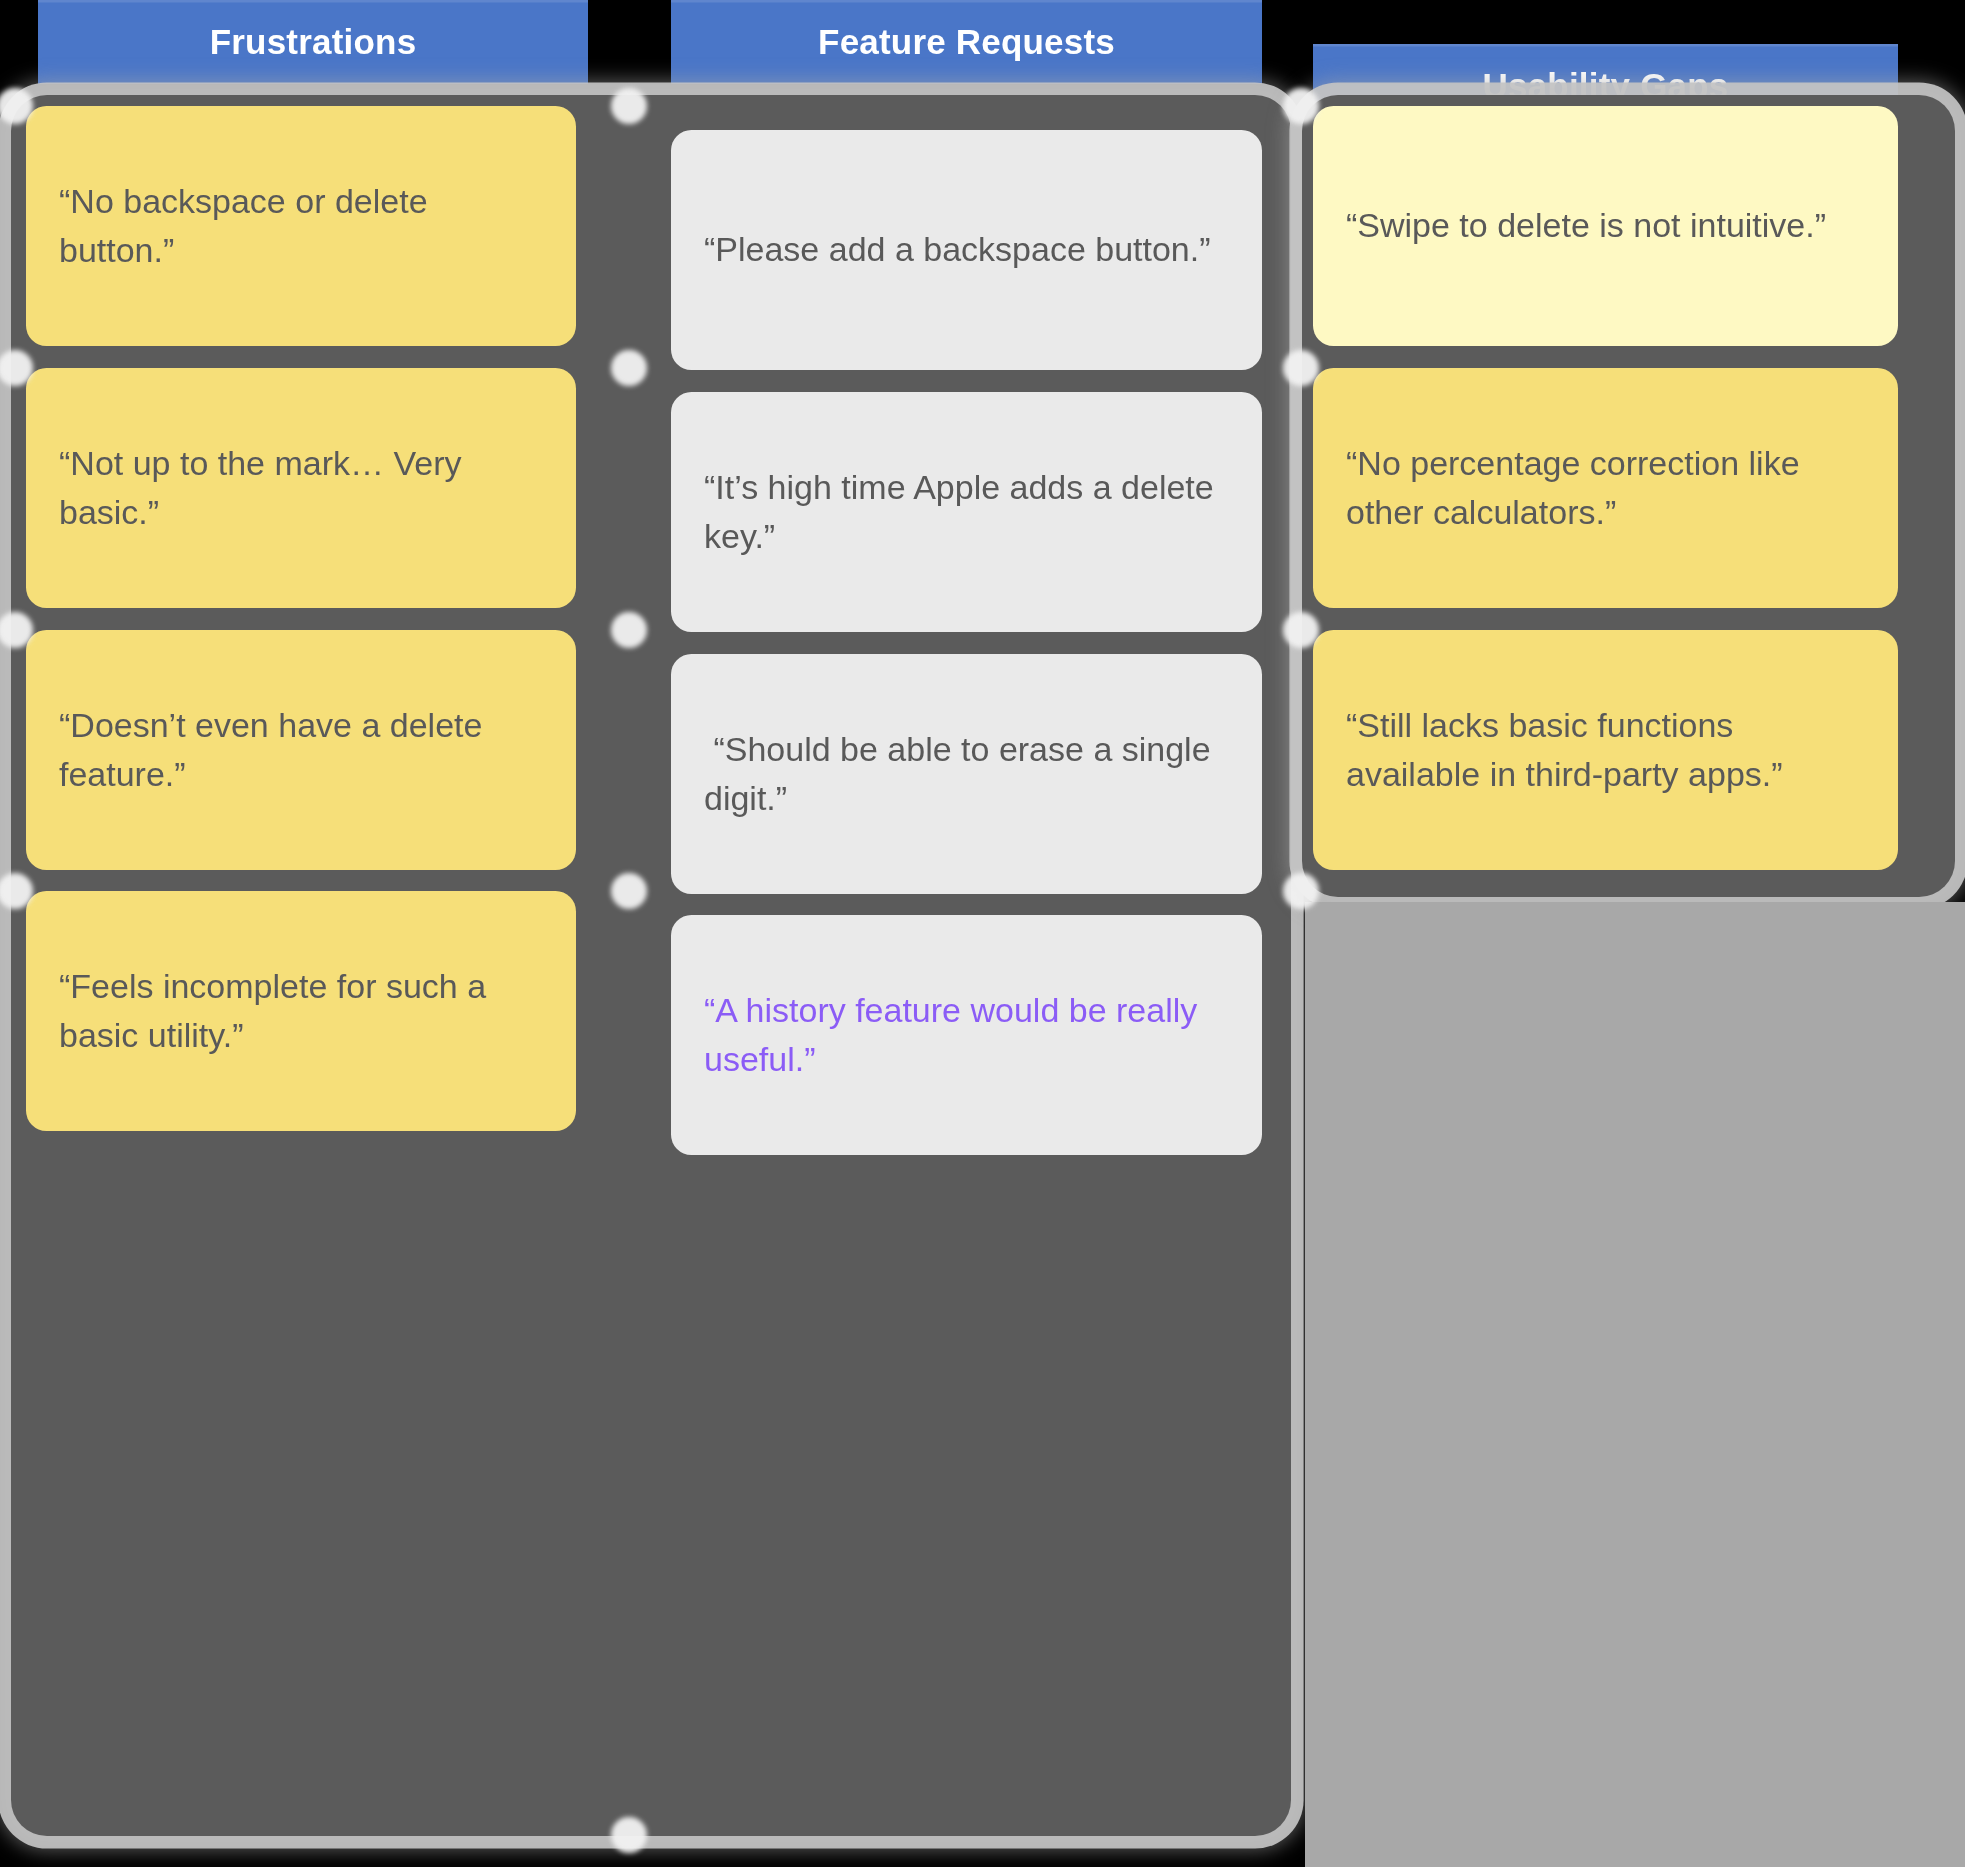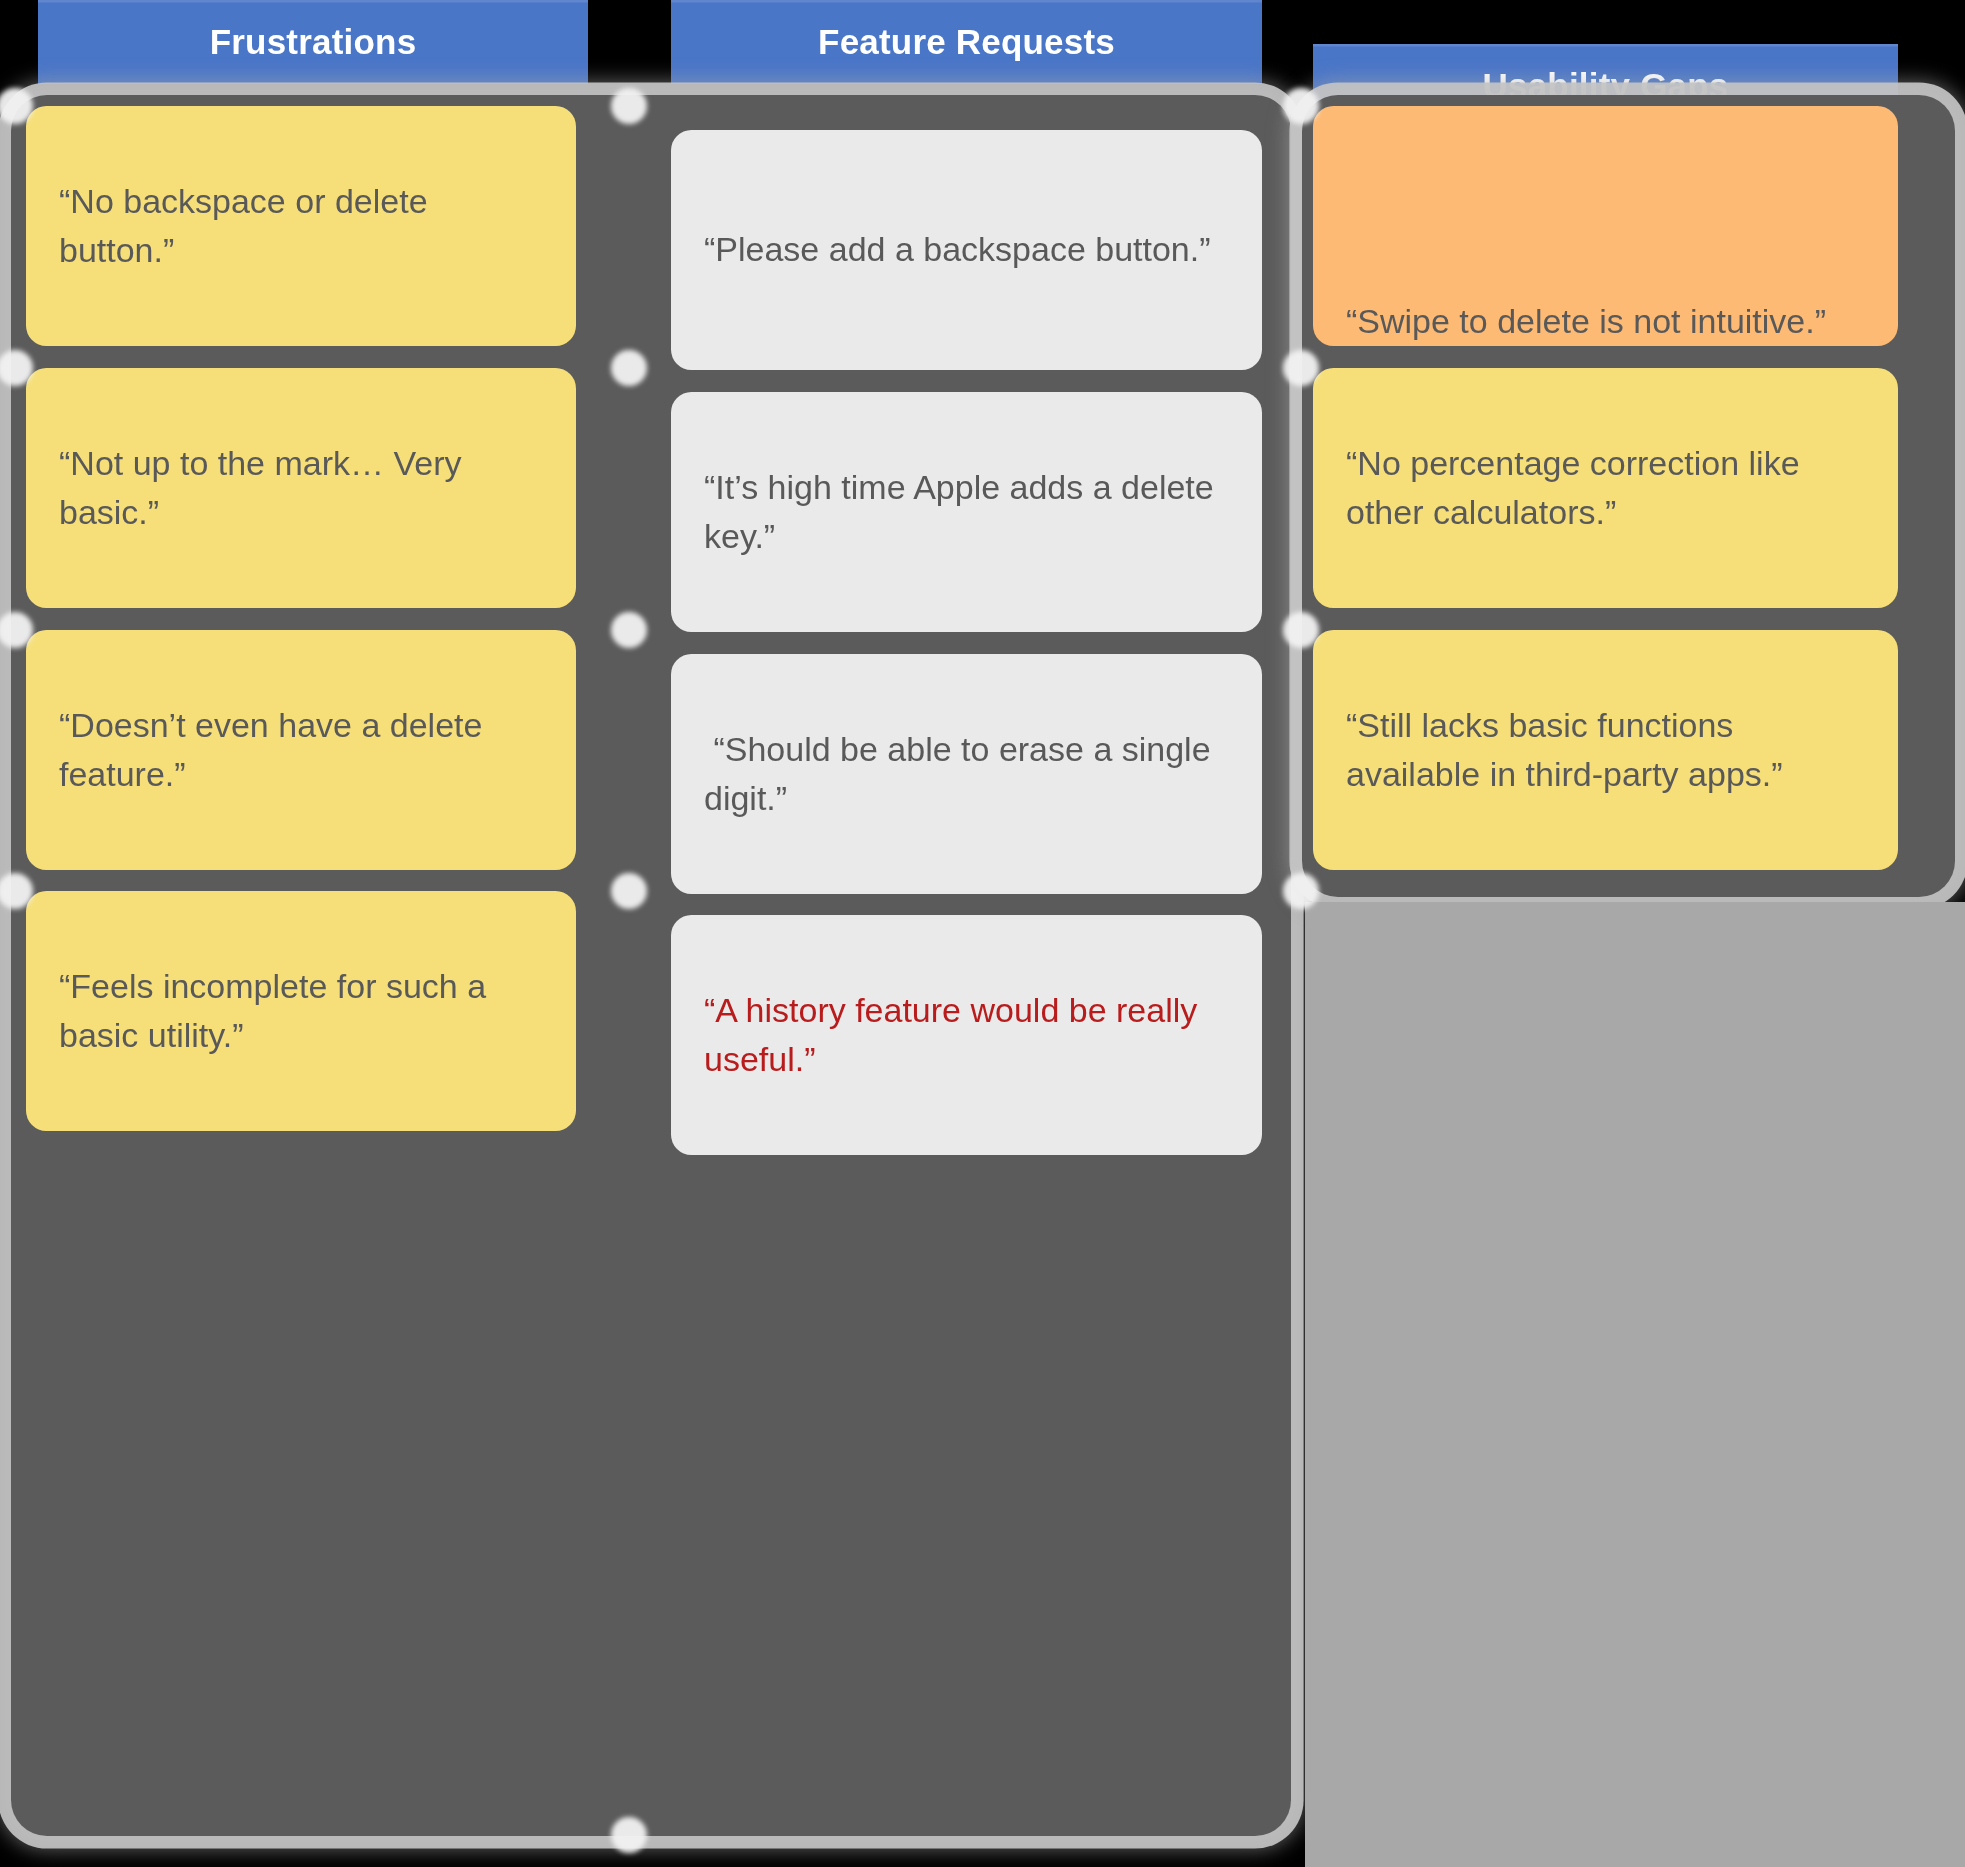--- a/index.html
+++ b/index.html
@@ -132,25 +132,25 @@
 
   <div class="card grey c2 r1" style="background: rgb(234, 234, 234); color: rgb(89, 89, 89);">
     <span class="card-text">“Please add a backspace button.”</span>
   </div>
   <div class="card grey c2 r2" style="background: rgb(234, 234, 234); color: rgb(89, 89, 89);">
     <span class="card-text">“It’s high time Apple adds a delete key.”</span>
   </div>
   <div class="card grey c2 r3" style="background: rgb(234, 234, 234); color: rgb(89, 89, 89);">
     <span class="card-text"> “Should be able to erase a single digit.”</span>
   </div>
-  <div class="card grey c2 r4" style="background: rgb(234, 234, 234); color: #b91c1c;">
+  <div class="card grey c2 r4" style="background: rgb(234, 234, 234); color: #8b5cf6;">
     <span class="card-text">“A history feature would be really useful.”</span>
   </div>
 
-  <div class="card yellow c3 r1" style="background: #fdba74; color: rgb(89, 89, 89); align-items: flex-end;">
+  <div class="card yellow c3 r1" style="background: #fef9c3; color: rgb(89, 89, 89);">
     <span class="card-text">“Swipe to delete is not intuitive.”</span>
   </div>
   <div class="card yellow c3 r2" style="background: rgb(246, 223, 121); color: rgb(89, 89, 89);">
     <span class="card-text">“No percentage correction like other calculators.”</span>
   </div>
   <div class="card yellow c3 r3" style="background: rgb(246, 223, 121); color: rgb(89, 89, 89);">
     <span class="card-text">“Still lacks basic functions available in third-party apps.”</span>
   </div>
 
   <div class="node" style="left:-3.1px;top:3.9px;"></div>

